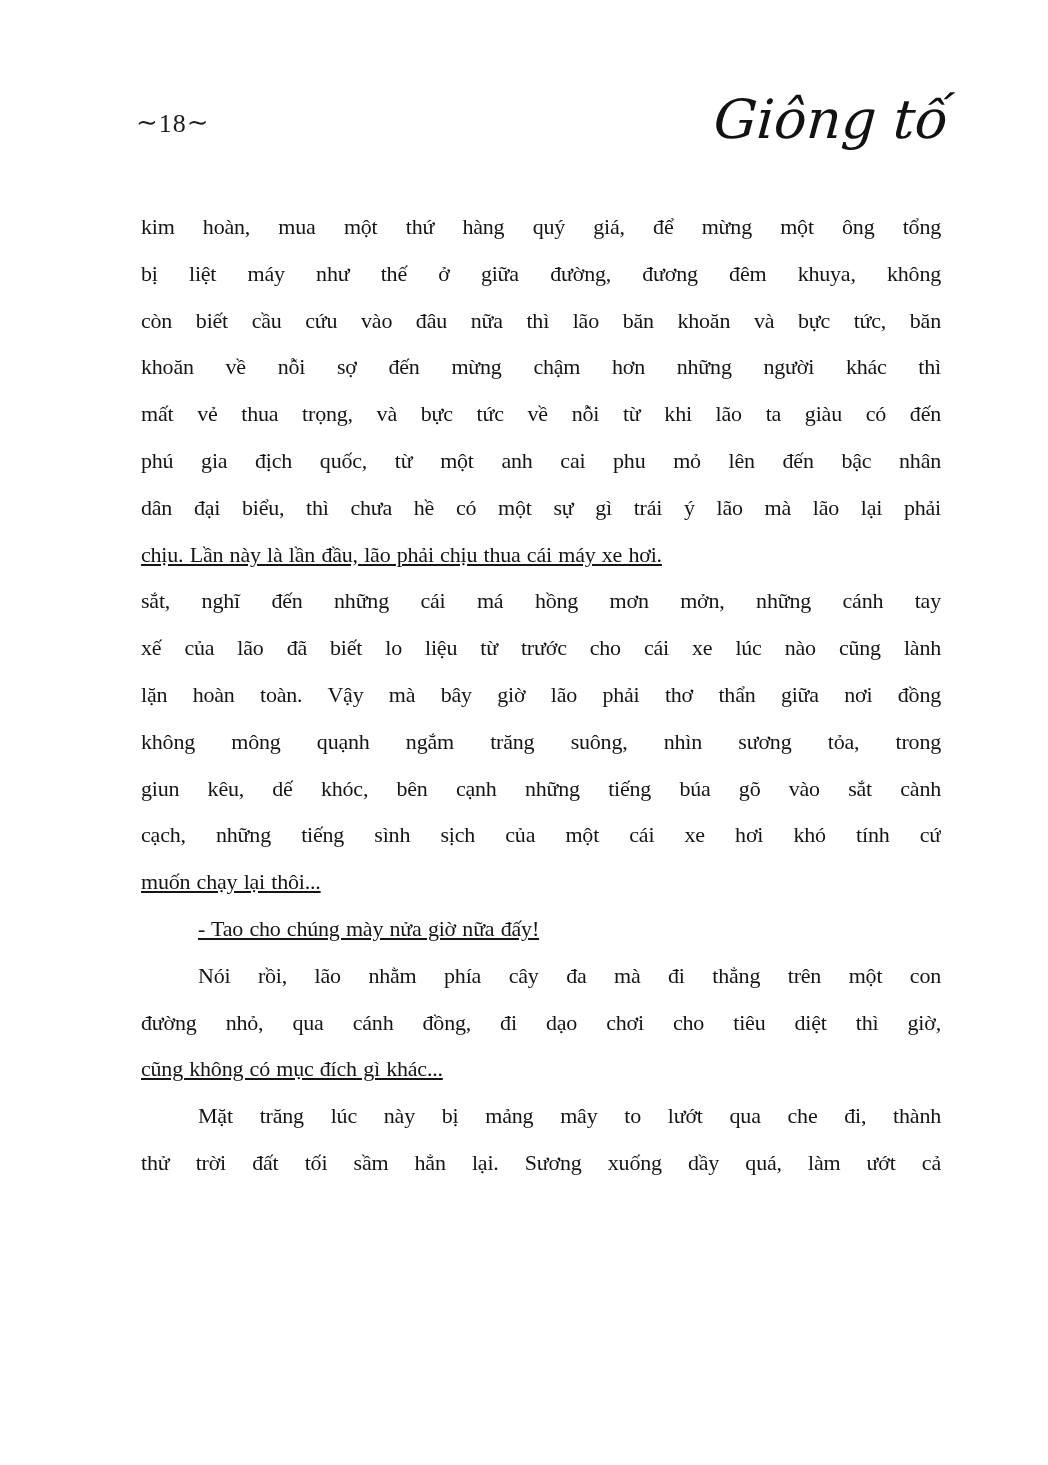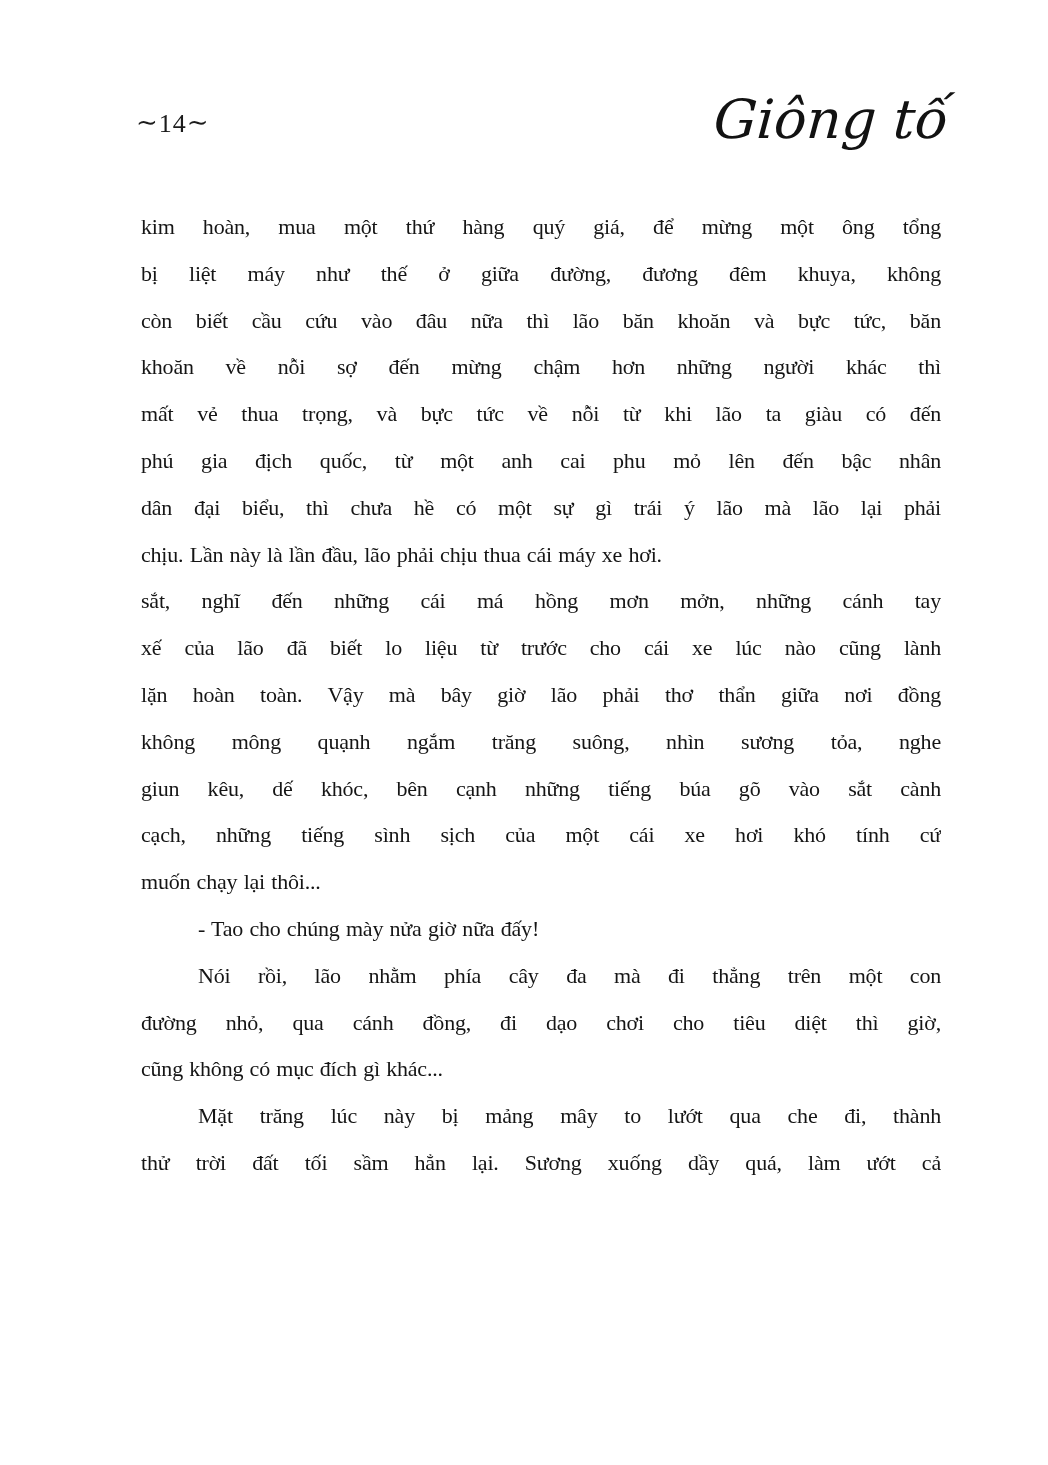--- a/index.html
+++ b/index.html
@@ -38,50 +38,51 @@
     overflow:hidden;
     letter-spacing:-0.2px;
     word-spacing:1px;
     text-align:justify;
     text-align-last:justify;
     white-space:normal;
   }
   .line.endline {
     text-align:right;
     text-align-last:left;
+    text-decoration:underline;
   }
   .line.indent { text-indent:57px; }
 </style>
 </head>
 <body>
 
 <div class="page">
 
   <div class="header-left">
-    <span class="orn">∼</span><span>14</span><span class="orn">∼</span>
+    <span class="orn">∼</span><span>18</span><span class="orn">∼</span>
   </div>
 
   <div class="header-title">Giông tố</div>
 
   <div class="body-text" id="body-text">
       <div class="paragraph">
         <div class="line">kim hoàn, mua một thứ hàng quý giá, để mừng một ông tổng</div>
         <div class="line">bị liệt máy như thế ở giữa đường, đương đêm khuya, không</div>
         <div class="line">còn biết cầu cứu vào đâu nữa thì lão băn khoăn và bực tức, băn</div>
         <div class="line">khoăn về nỗi sợ đến mừng chậm hơn những người khác thì</div>
         <div class="line">mất vẻ thua trọng, và bực tức về nỗi từ khi lão ta giàu có đến</div>
         <div class="line">phú gia địch quốc, từ một anh cai phu mỏ lên đến bậc nhân</div>
         <div class="line">dân đại biểu, thì chưa hề có một sự gì trái ý lão mà lão lại phải</div>
         <div class="line endline">chịu. Lần này là lần đầu, lão phải chịu thua cái máy xe hơi.</div>
       </div>
       <div class="paragraph">
         <div class="line">sắt, nghĩ đến những cái má hồng mơn mởn, những cánh tay</div>
         <div class="line">xế của lão đã biết lo liệu từ trước cho cái xe lúc nào cũng lành</div>
         <div class="line">lặn hoàn toàn. Vậy mà bây giờ lão phải thơ thẩn giữa nơi đồng</div>
-        <div class="line">không mông quạnh ngắm trăng suông, nhìn sương tỏa, nghe</div>
+        <div class="line">không mông quạnh ngắm trăng suông, nhìn sương tỏa, trong</div>
         <div class="line">giun kêu, dế khóc, bên cạnh những tiếng búa gõ vào sắt cành</div>
         <div class="line">cạch, những tiếng sình sịch của một cái xe hơi khó tính cứ</div>
         <div class="line endline">muốn chạy lại thôi...</div>
       </div>
       <div class="paragraph">
         <div class="line indent endline">- Tao cho chúng mày nửa giờ nữa đấy!</div>
       </div>
       <div class="paragraph">
         <div class="line indent">Nói rồi, lão nhằm phía cây đa mà đi thẳng trên một con</div>
         <div class="line">đường nhỏ, qua cánh đồng, đi dạo chơi cho tiêu diệt thì giờ,</div>

